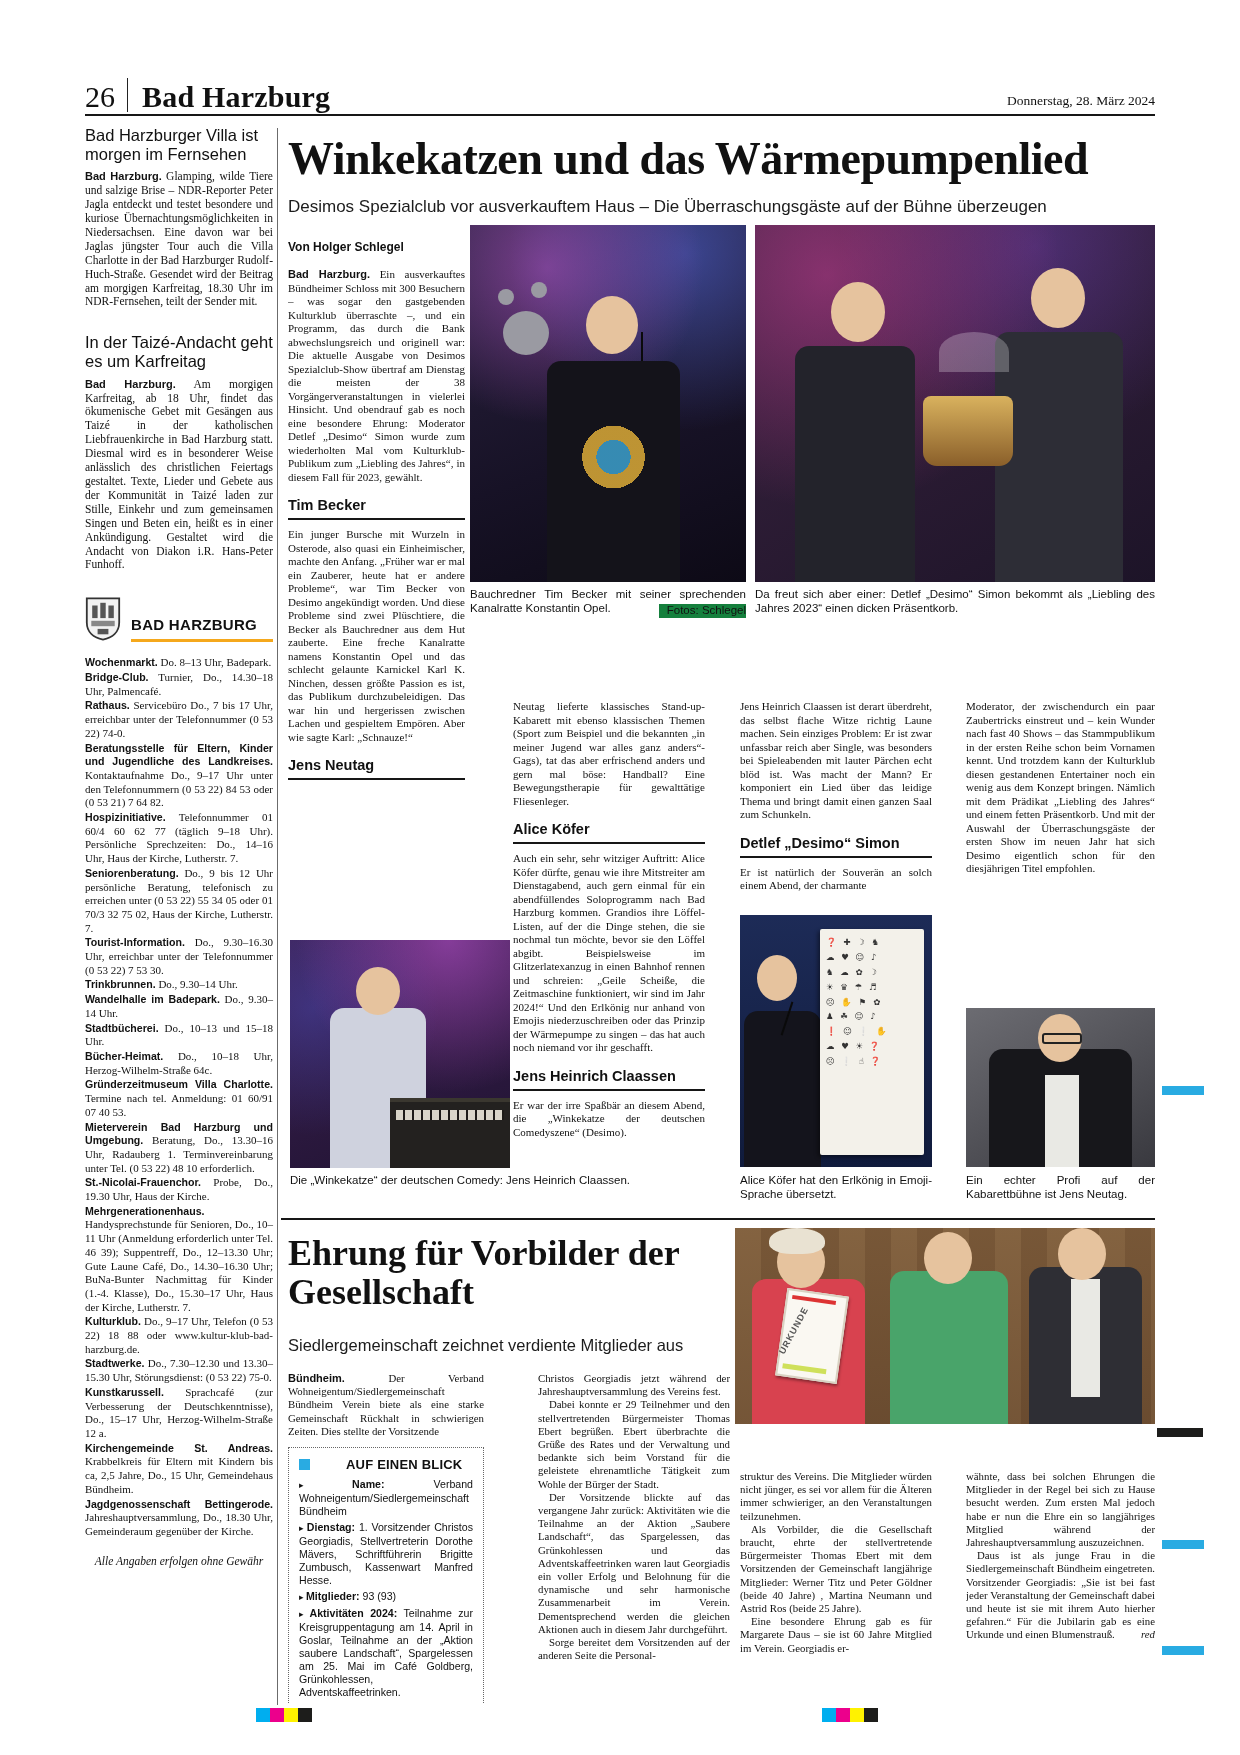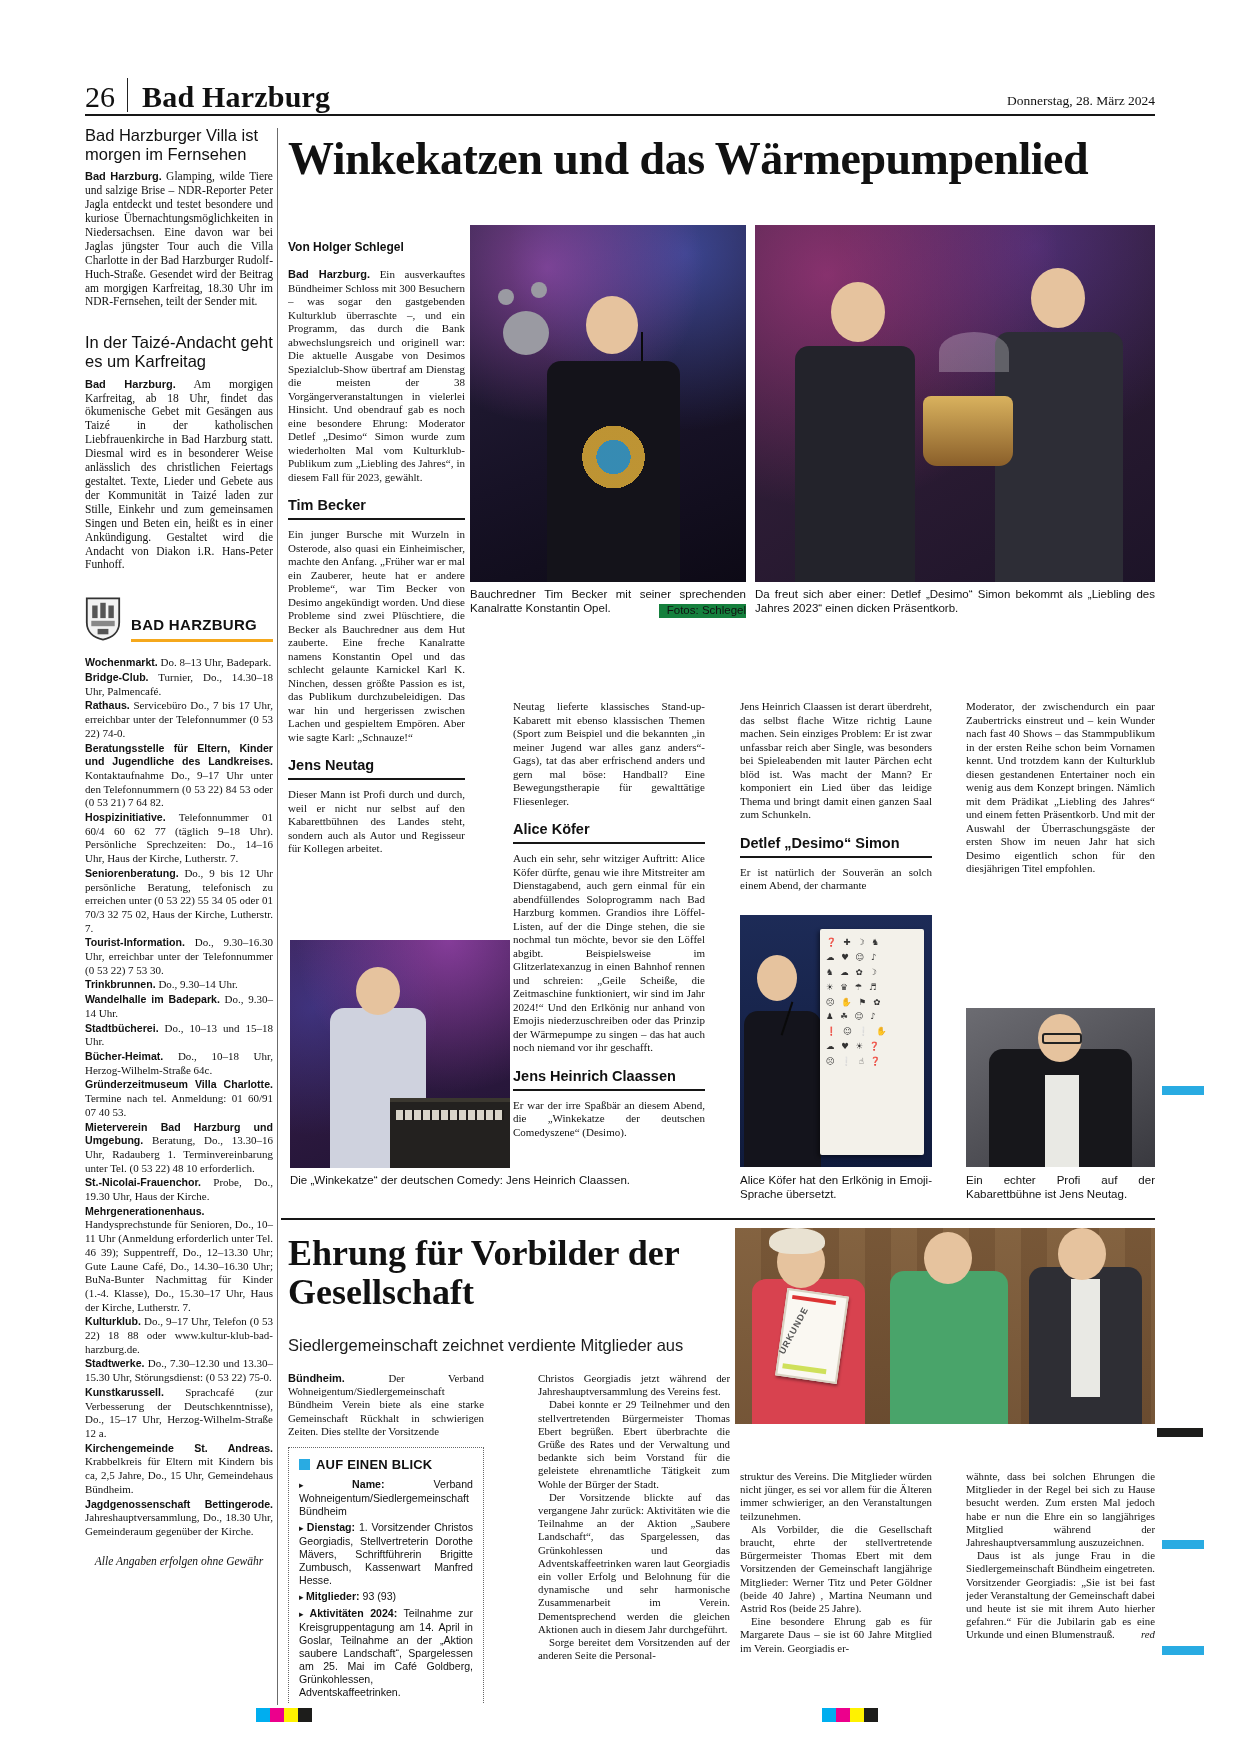--- a/index.html
+++ b/index.html
@@ -44,21 +44,21 @@
   .headline2{left:288px;top:1234px;width:440px;font-size:36px;line-height:1.08;font-weight:bold;margin:0;}
   .subhead2{left:288px;top:1336px;width:440px;font-family:"Liberation Sans",sans-serif;font-size:16.5px;color:#1c1c1c;}
   #col1B{left:288px;top:1372px;width:196px;height:332px;}
   #col2B{left:513px;top:1372px;width:192px;height:332px;margin-left:25px;}
   #col3B{left:740px;top:1470px;width:192px;height:234px;}
   #col4B{left:966px;top:1470px;width:189px;height:234px;}
   .body-p2{font-size:10.8px;line-height:13.2px;text-align:justify;margin:0;}
   .sig{float:right;font-style:italic;}
   
   .infobox{border:1px dotted #666;padding:9px 10px 10px 10px;margin-top:9px;font-family:"Liberation Sans",sans-serif;}
-  .infobox-hd{display:flex;align-items:center;margin-bottom:6px;}
+  .infobox-hd{display:flex;align-items:center;margin-bottom:6px;gap:30px;}
   .blue-sq{width:11px;height:11px;background:#29ABE2;margin-right:6px;flex:0 0 11px;}
   .infobox-title{font-weight:bold;font-size:13px;letter-spacing:.2px;}
   .ib-item{font-size:10.6px;line-height:13px;margin:0 0 3px 0;text-align:justify;}
   .ib-item::before{content:"▸ ";font-size:9px;}
   .ib-item b{font-size:10.6px;}
   
   .caption{font-family:"Liberation Sans",sans-serif;font-size:11.5px;line-height:13.8px;font-weight:500;
            text-align:justify;position:absolute;}
   .credit{position:absolute;right:0;bottom:0;font-weight:400;background:#15803d;padding-left:8px;}
   #capA{left:470px;top:588px;width:276px;height:30px;}
@@ -165,28 +165,28 @@
       <p class="li"><b>Kulturklub.</b> <span>Do., 9–17 Uhr, Telefon (0 53 22) 18 88 oder www.kultur-klub-bad-harzburg.de.</span></p>
       <p class="li"><b>Stadtwerke.</b> <span>Do., 7.30–12.30 und 13.30–15.30 Uhr, Störungsdienst: (0 53 22) 75-0.</span></p>
       <p class="li"><b>Kunstkarussell.</b> <span>Sprachcafé (zur Verbesserung der Deutschkenntnisse), Do., 15–17 Uhr, Herzog-Wilhelm-Straße 12 a.</span></p>
       <p class="li"><b>Kirchengemeinde St. Andreas.</b> <span>Krabbelkreis für Eltern mit Kindern bis ca, 2,5 Jahre, Do., 15 Uhr, Gemeindehaus Bündheim.</span></p>
       <p class="li"><b>Jagdgenossenschaft Bettingerode.</b> <span>Jahreshauptversammlung, Do., 18.30 Uhr, Gemeinderaum gegenüber der Kirche.</span></p>
     </div>
     <p class="disclaimer">Alle Angaben erfolgen ohne Gewähr</p>
   </aside>
 
   <h1 class="abs headline">Winkekatzen und das Wärmepumpenlied</h1>
+  <div class="abs subhead">Desimos Spezialclub vor ausverkauftem Haus – Die Überraschungsgäste auf der Bühne überzeugen</div>
 
   <div class="abs colblock" id="col1">
     <p class="byline">Von Holger Schlegel</p>
     <p class="body-p"><b class="lead-in">Bad Harzburg.</b> <span>Ein ausverkauftes Bündheimer Schloss mit 300 Besuchern – was sogar den gastgebenden Kulturklub überraschte –, und ein Programm, das durch die Bank abwechslungsreich und originell war: Die aktuelle Ausgabe von Desimos Spezialclub-Show übertraf am Dienstag die meisten der 38 Vorgängerveranstaltungen in vielerlei Hinsicht. Und obendrauf gab es noch eine besondere Ehrung: Moderator Detlef „Desimo“ Simon wurde zum wiederholten Mal vom Kulturklub-Publikum zum „Liebling des Jahres“, in diesem Fall für 2023, gewählt.</span></p>
     <h4 class="sec-h">Tim Becker</h4>
     <p class="body-p">Ein junger Bursche mit Wurzeln in Osterode, also quasi ein Einheimischer, machte den Anfang. „Früher war er mal ein Zauberer, heute hat er andere Probleme“, war Tim Becker von Desimo angekündigt worden. Und diese Probleme sind zwei Plüschtiere, die Becker als Bauchredner aus dem Hut zauberte. Eine freche Kanalratte namens Konstantin Opel und das schlecht gelaunte Karnickel Karl K. Ninchen, dessen größte Passion es ist, das Publikum durchzubeleidigen. Das war hin und hergerissen zwischen Lachen und gespieltem Empören. Aber wie sagte Karl: „Schnauze!“</p>
     <h4 class="sec-h">Jens Neutag</h4>
-    <p class="body-p">Dieser Mann ist Profi durch und durch, weil er nicht nur selbst auf den Kabarettbühnen des Landes steht, sondern auch als Autor und Regisseur für Kollegen arbeitet.</p>
   </div>
 
   <div class="photo" id="photoA">
     <div class="micline" style="left:62%;top:30%;height:70%;"></div>
     <div class="torso" style="left:28%;top:38%;width:48%;height:62%;background:#14131a;"></div>
     <div class="abs" style="left:40%;top:52%;width:24%;height:26%;background:radial-gradient(circle,#3fa9d9 0 30%,#e8b43a 30% 55%,transparent 55%);opacity:.8;"></div>
     <div class="head-c" style="left:42%;top:20%;width:52px;height:58px;"></div>
     <div class="head-c" style="left:12%;top:24%;width:46px;height:44px;background:#9a9aa2;"></div>
     <div class="head-c" style="left:10%;top:18%;width:16px;height:16px;background:#9a9aa2;"></div>
     <div class="head-c" style="left:22%;top:16%;width:16px;height:16px;background:#9a9aa2;"></div>

